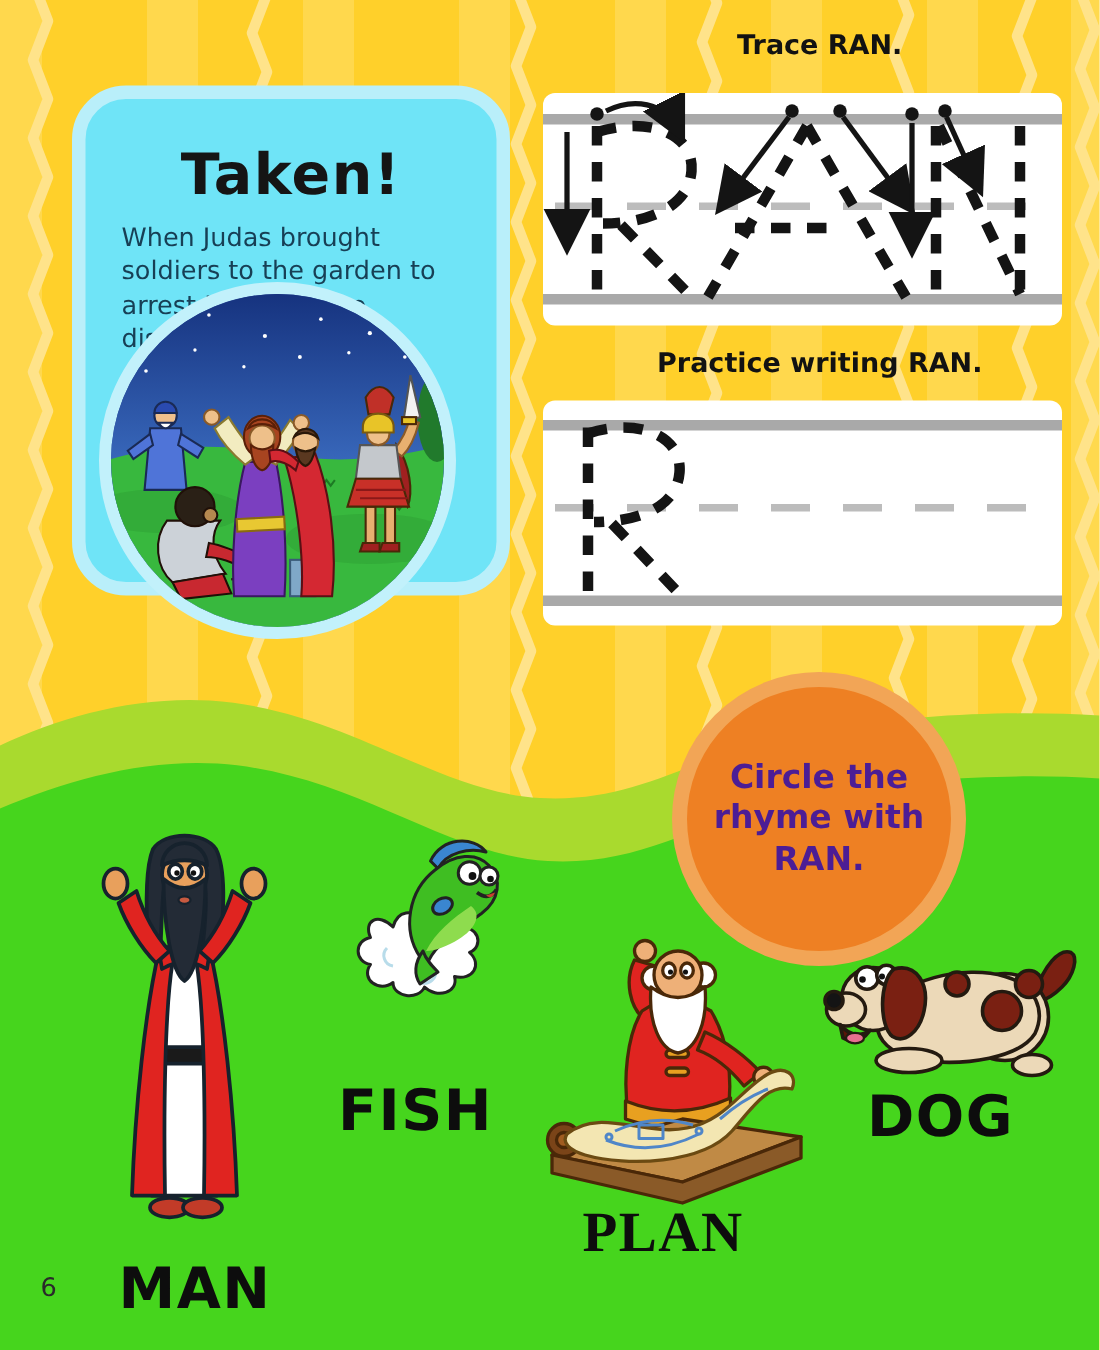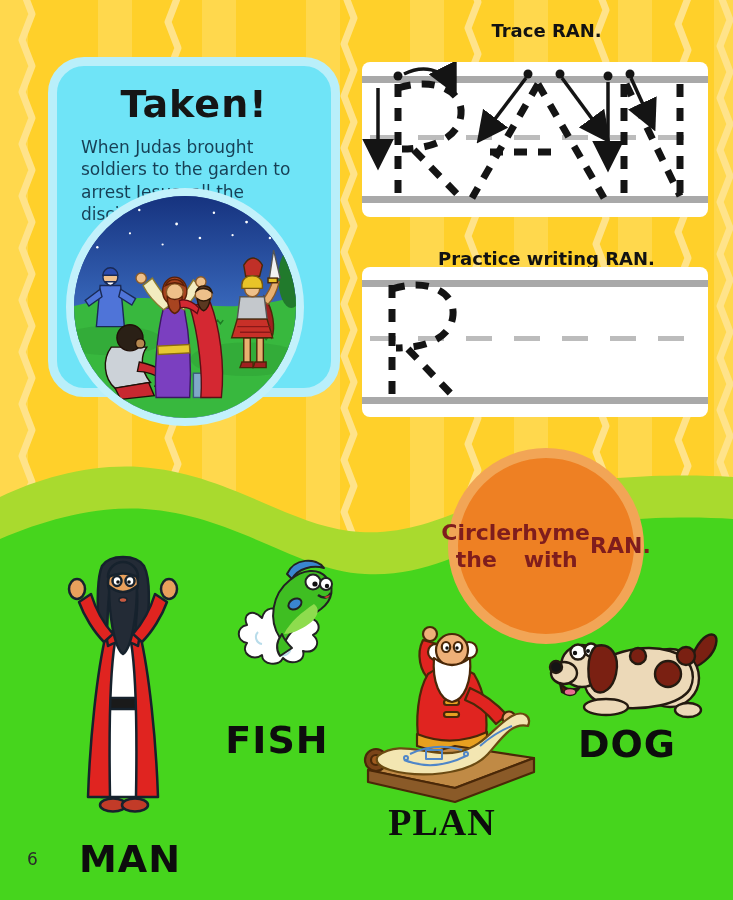--- a/index.html
+++ b/index.html
@@ -11,21 +11,21 @@
   .abs{position:absolute;}
   svg{display:block;}
 
   
   .story-card{
     position:absolute;left:48px;top:57px;width:292px;height:340px;
     box-sizing:border-box;border:9px solid #b9effa;border-radius:36px;
     background:#6fe4f7;
   }
   .story-title{
-    margin-top:16px;text-align:center;font-size:38px;font-weight:bold;
+    margin-top:28px;text-align:center;font-size:38px;font-weight:bold;
     color:#151515;letter-spacing:1px;
   }
   .story-body{
     margin-top:10px;padding:0 24px;font-size:17px;line-height:1.32;
     color:#173f55;font-weight:500;
   }
   .story-illustration{
     position:absolute;left:66px;top:188px;width:238px;height:238px;
     box-sizing:border-box;border:8px solid #c2f1fb;border-radius:50%;
     overflow:hidden;background:#2a4a9a;
@@ -43,23 +43,23 @@
   .rule-dashed{
     position:absolute;left:8px;right:8px;height:5px;
     background:repeating-linear-gradient(90deg,#bcbcbc 0 26px,transparent 26px 48px);
   }
   .letters-svg{position:absolute;left:0;top:0;}
 
   
   .prompt-circle{
     position:absolute;left:448px;top:448px;width:196px;height:196px;
     box-sizing:border-box;border:10px solid #f2a556;border-radius:50%;
-    background:#ee8023;display:flex;flex-direction:row;
+    background:#ee8023;display:flex;flex-direction:column;
     align-items:center;justify-content:center;text-align:center;
-    font-size:22px;line-height:1.24;font-weight:bold;color:#7f1d1d;
+    font-size:22px;line-height:1.24;font-weight:bold;color:#4c1d95;
   }
   .word-label{
     position:absolute;width:160px;text-align:center;
     font-size:38px;font-weight:bold;color:#0d0d0d;letter-spacing:1px;
   }
   .page-number{
     position:absolute;left:27px;top:849px;font-size:17px;color:#2a2a2a;
   }
 </style>
 </head>
@@ -230,21 +230,21 @@
         <path d="M164,16 L121,73" marker-end="url(#ah)"></path>
         <path d="M200,16 L242,73" marker-end="url(#ah)"></path>
         <circle cx="246" cy="14" r="4.5" fill="#141414" stroke="none"></circle>
         <circle cx="268" cy="12" r="4.5" fill="#141414" stroke="none"></circle>
         <path d="M246,20 V100" marker-end="url(#ah)"></path>
         <path d="M269,16 L289,60" marker-end="url(#ah)"></path>
       </g>
     </svg>
   </div>
 
-  <div class="section-heading" style="left:360px;top:248px;">Practice writing RAN.</div>
+  <div class="section-heading" style="left:360px;top:232px;">Practice writing RAN.</div>
 
   <div class="write-panel" style="top:267px;height:150px;">
     <div class="rule-solid" style="top:13px;"></div>
     <div class="rule-dashed" style="top:69px;"></div>
     <div class="rule-solid" style="top:130px;"></div>
     <svg class="letters-svg" width="346" height="150" viewBox="0 0 346 150">
       <g fill="none" stroke="#141414" stroke-width="7" stroke-dasharray="13 11">
         <path d="M30,18 V130"></path>
         <path d="M30,22 C64,11 93,24 91,48 C89,73 60,81 34,81"></path>
         <path d="M46,82 L92,130"></path>

